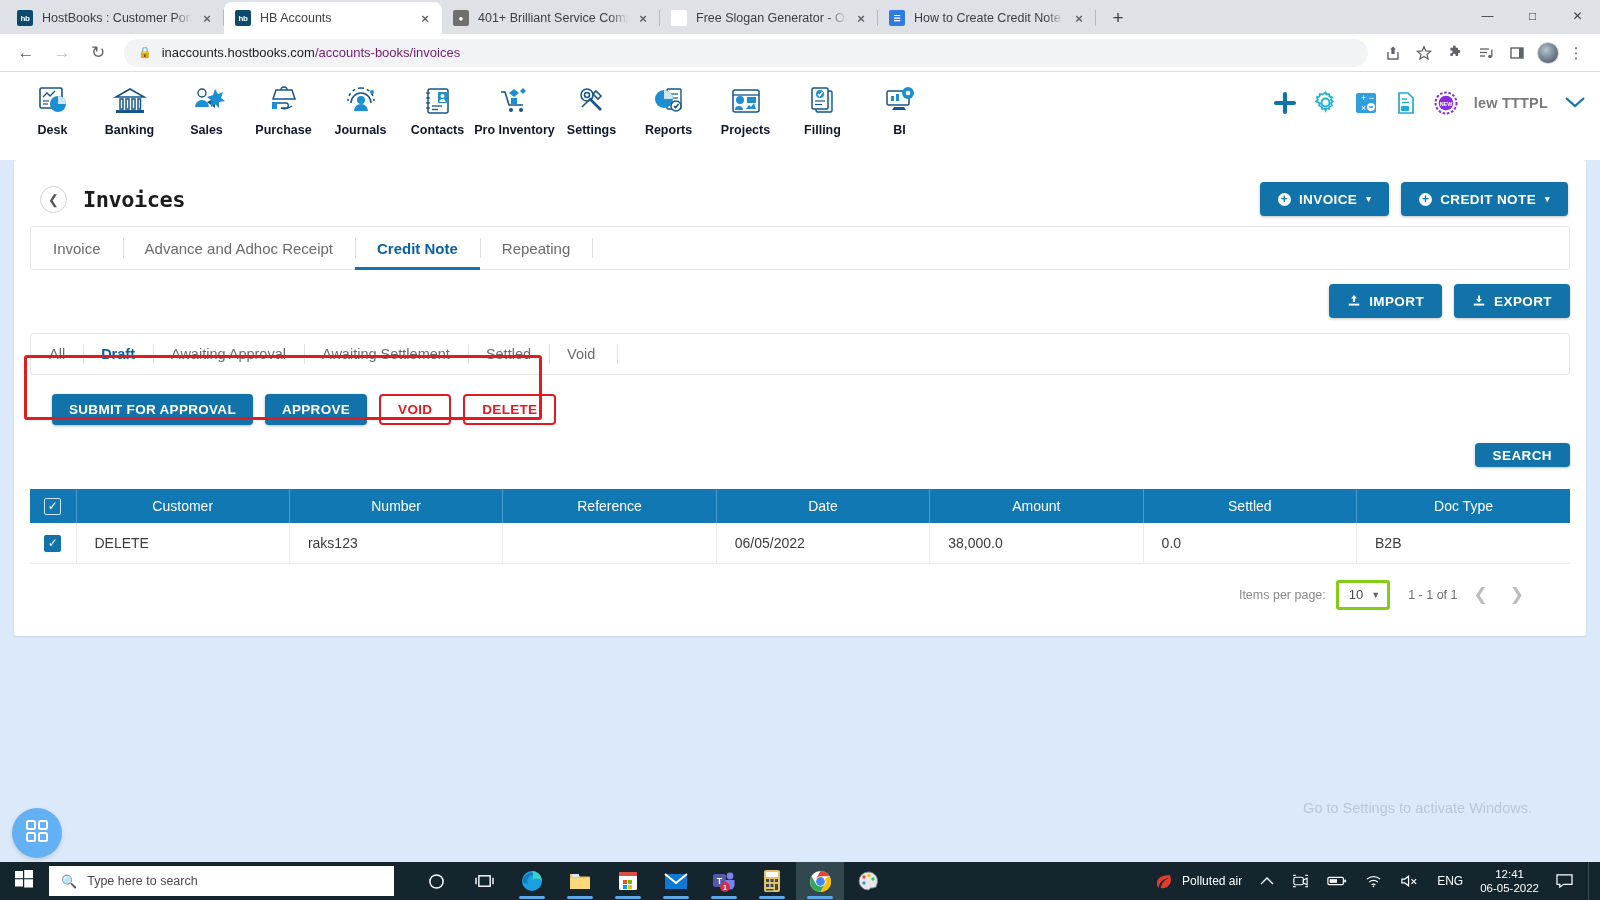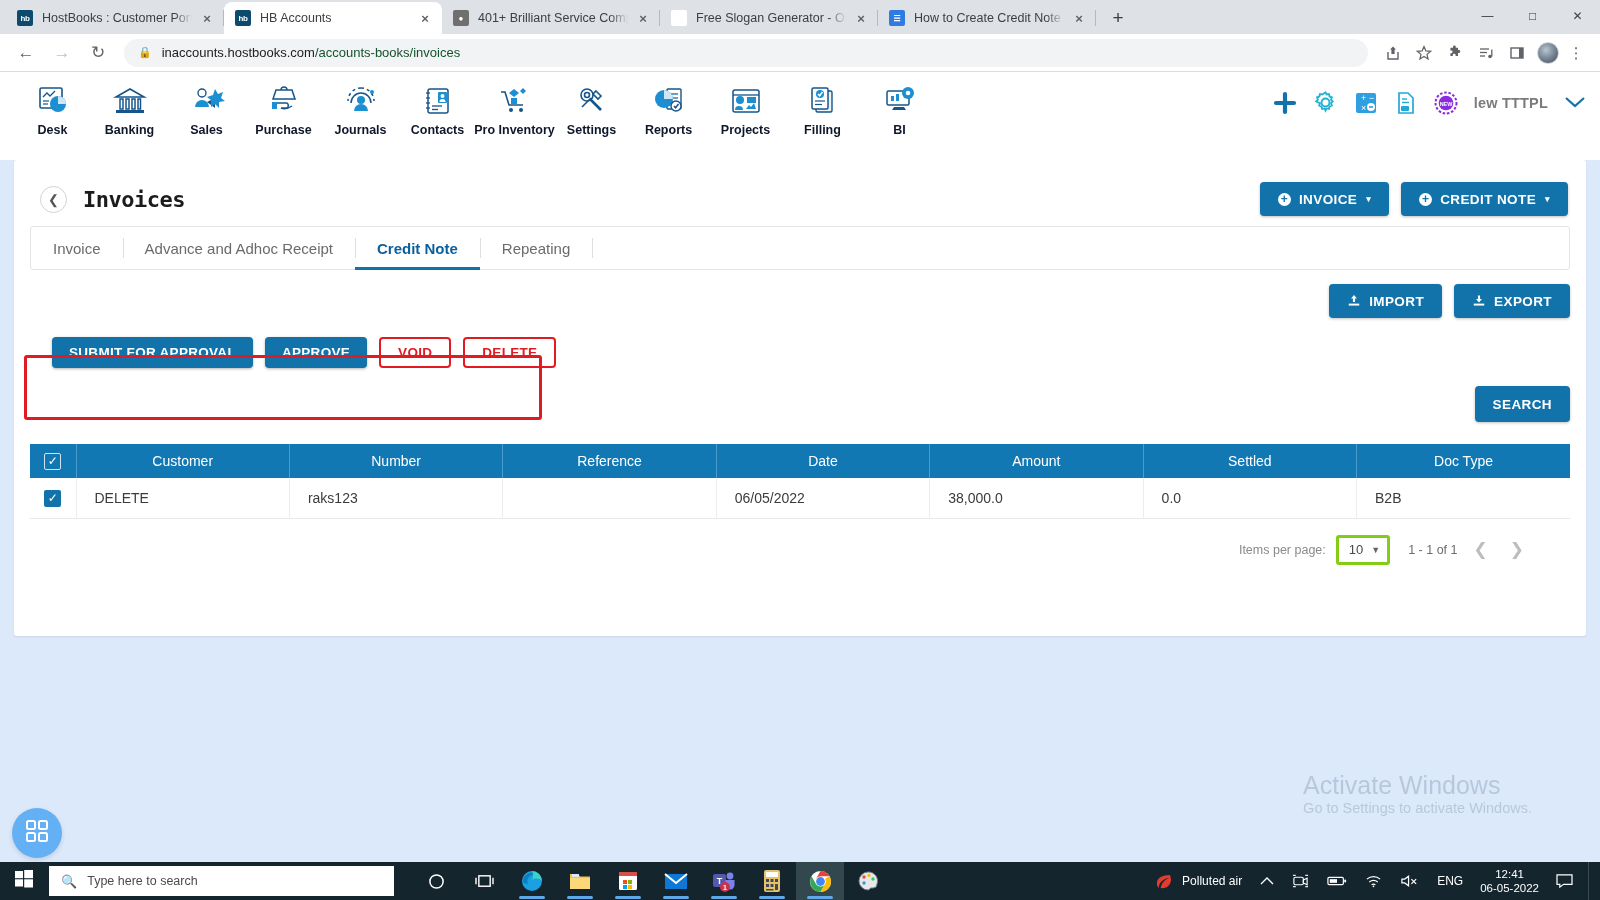--- a/index.html
+++ b/index.html
@@ -67,21 +67,21 @@
     color: #5f6368; font-size: 17px; margin-right: 4px; border-radius: 50%;
   }
   .nav-icon.fwd { color: #bdc1c6; }
   .urlbox {
     flex: 1 1 auto; height: 28px; background: #f1f3f4; border-radius: 14px;
     display: flex; align-items: center; padding: 0 14px; margin: 0 8px 0 6px;
     font-size: 13px; color: #202124;
   }
   .lock { font-size: 11px; color: #5f6368; margin-right: 10px; }
   .url-main { color: #202124; }
-  .url-path { color: #14532d; }
+  .url-path { color: #701a75; }
   .tb-icon {
     width: 28px; height: 28px; display: flex; align-items: center; justify-content: center;
     color: #5f6368; font-size: 15px; margin-left: 3px;
   }
   .avatar-img {
     width: 22px; height: 22px; border-radius: 50%; margin-left: 6px;
     background: radial-gradient(circle at 40% 35%, #b9c6d4 0%, #7d8b99 45%, #3c4a58 100%);
     border: 1px solid #cfd4d9;
   }
 
@@ -185,21 +185,21 @@
   .btn-action {
     height: 31px; padding: 0 17px; font-size: 13.5px; font-weight: bold;
     letter-spacing: .3px; border-radius: 4px;
   }
   .btn-blue { background: #1273ab; color: #fff; border: none; box-shadow: 0 1px 3px rgba(0,0,0,.3); }
   .btn-outline-red {
     background: #fff; color: #e11b22; border: 2px solid #e11b22;
   }
   .search-row { display: flex; justify-content: flex-end; margin: 18px 2px 0 0; }
   .btn-search {
-    background: #1273ab; color: #fff; height: 36px; padding: 0 18px;
+    background: #1273ab; color: #fff; height: 24px; padding: 0 18px;
     font-size: 13.5px; font-weight: bold; letter-spacing: .4px; border-radius: 4px; border: none;
     box-shadow: 0 1px 3px rgba(0,0,0,.25);
   }
 
   
   .tbl { width: calc(100% - 4px); margin: 22px 2px 0 2px; border-collapse: collapse; table-layout: fixed; }
   .tbl thead th {
     background: #1278b4; color: #fff; font-size: 14px; font-weight: normal;
     height: 34px; text-align: center; border-right: 1px solid #4b9ccb;
   }
@@ -640,20 +640,29 @@
           <span class="dl-ico">
             <svg width="14" height="14" viewBox="0 0 16 16">
                 <path d="M8 9.6 L4.6 5.6 H6.8 V1.6 H9.2 V5.6 H11.4 Z" fill="#fff"></path>
                 <rect x="2" y="11" width="12" height="2.2" fill="#fff"></rect>
               </svg>
           </span>
           <span>EXPORT</span>
         </button>
       </div>
 
+      <div class="status-row">
+        <div class="status-link">All</div>
+        <div class="status-link active">Draft</div>
+        <div class="status-link">Awaiting Approval</div>
+        <div class="status-link">Awaiting Settlement</div>
+        <div class="status-link">Settled</div>
+        <div class="status-link">Void</div>
+        <div class="status-tail"></div>
+      </div>
 
       <div class="annot-box"></div>
 
       <div class="action-row">
         <button class="btn btn-action btn-blue">SUBMIT FOR APPROVAL</button>
         <button class="btn btn-action btn-blue">APPROVE</button>
         <button class="btn btn-action btn-outline-red">VOID</button>
         <button class="btn btn-action btn-outline-red">DELETE</button>
       </div>
 
@@ -699,21 +708,20 @@
           <span class="car">▼</span>
         </div>
         <span class="pg-range">1 - 1 of 1</span>
         <span class="pg-arrow">❮</span>
         <span class="pg-arrow">❯</span>
       </div>
 
     </div>
 
     <div class="watermark">
-      <div class="w1">Activate Windows</div>
       <div class="w2">Go to Settings to activate Windows.</div>
     </div>
 
     <div class="fab">
       <span>
         <svg width="26" height="26" viewBox="0 0 26 26">
             <g fill="none" stroke="#fff" stroke-width="2">
               <rect x="3" y="3" width="8" height="8" rx="1.5"></rect>
               <rect x="15" y="3" width="8" height="8" rx="1.5"></rect>
               <rect x="3" y="15" width="8" height="8" rx="1.5"></rect>

